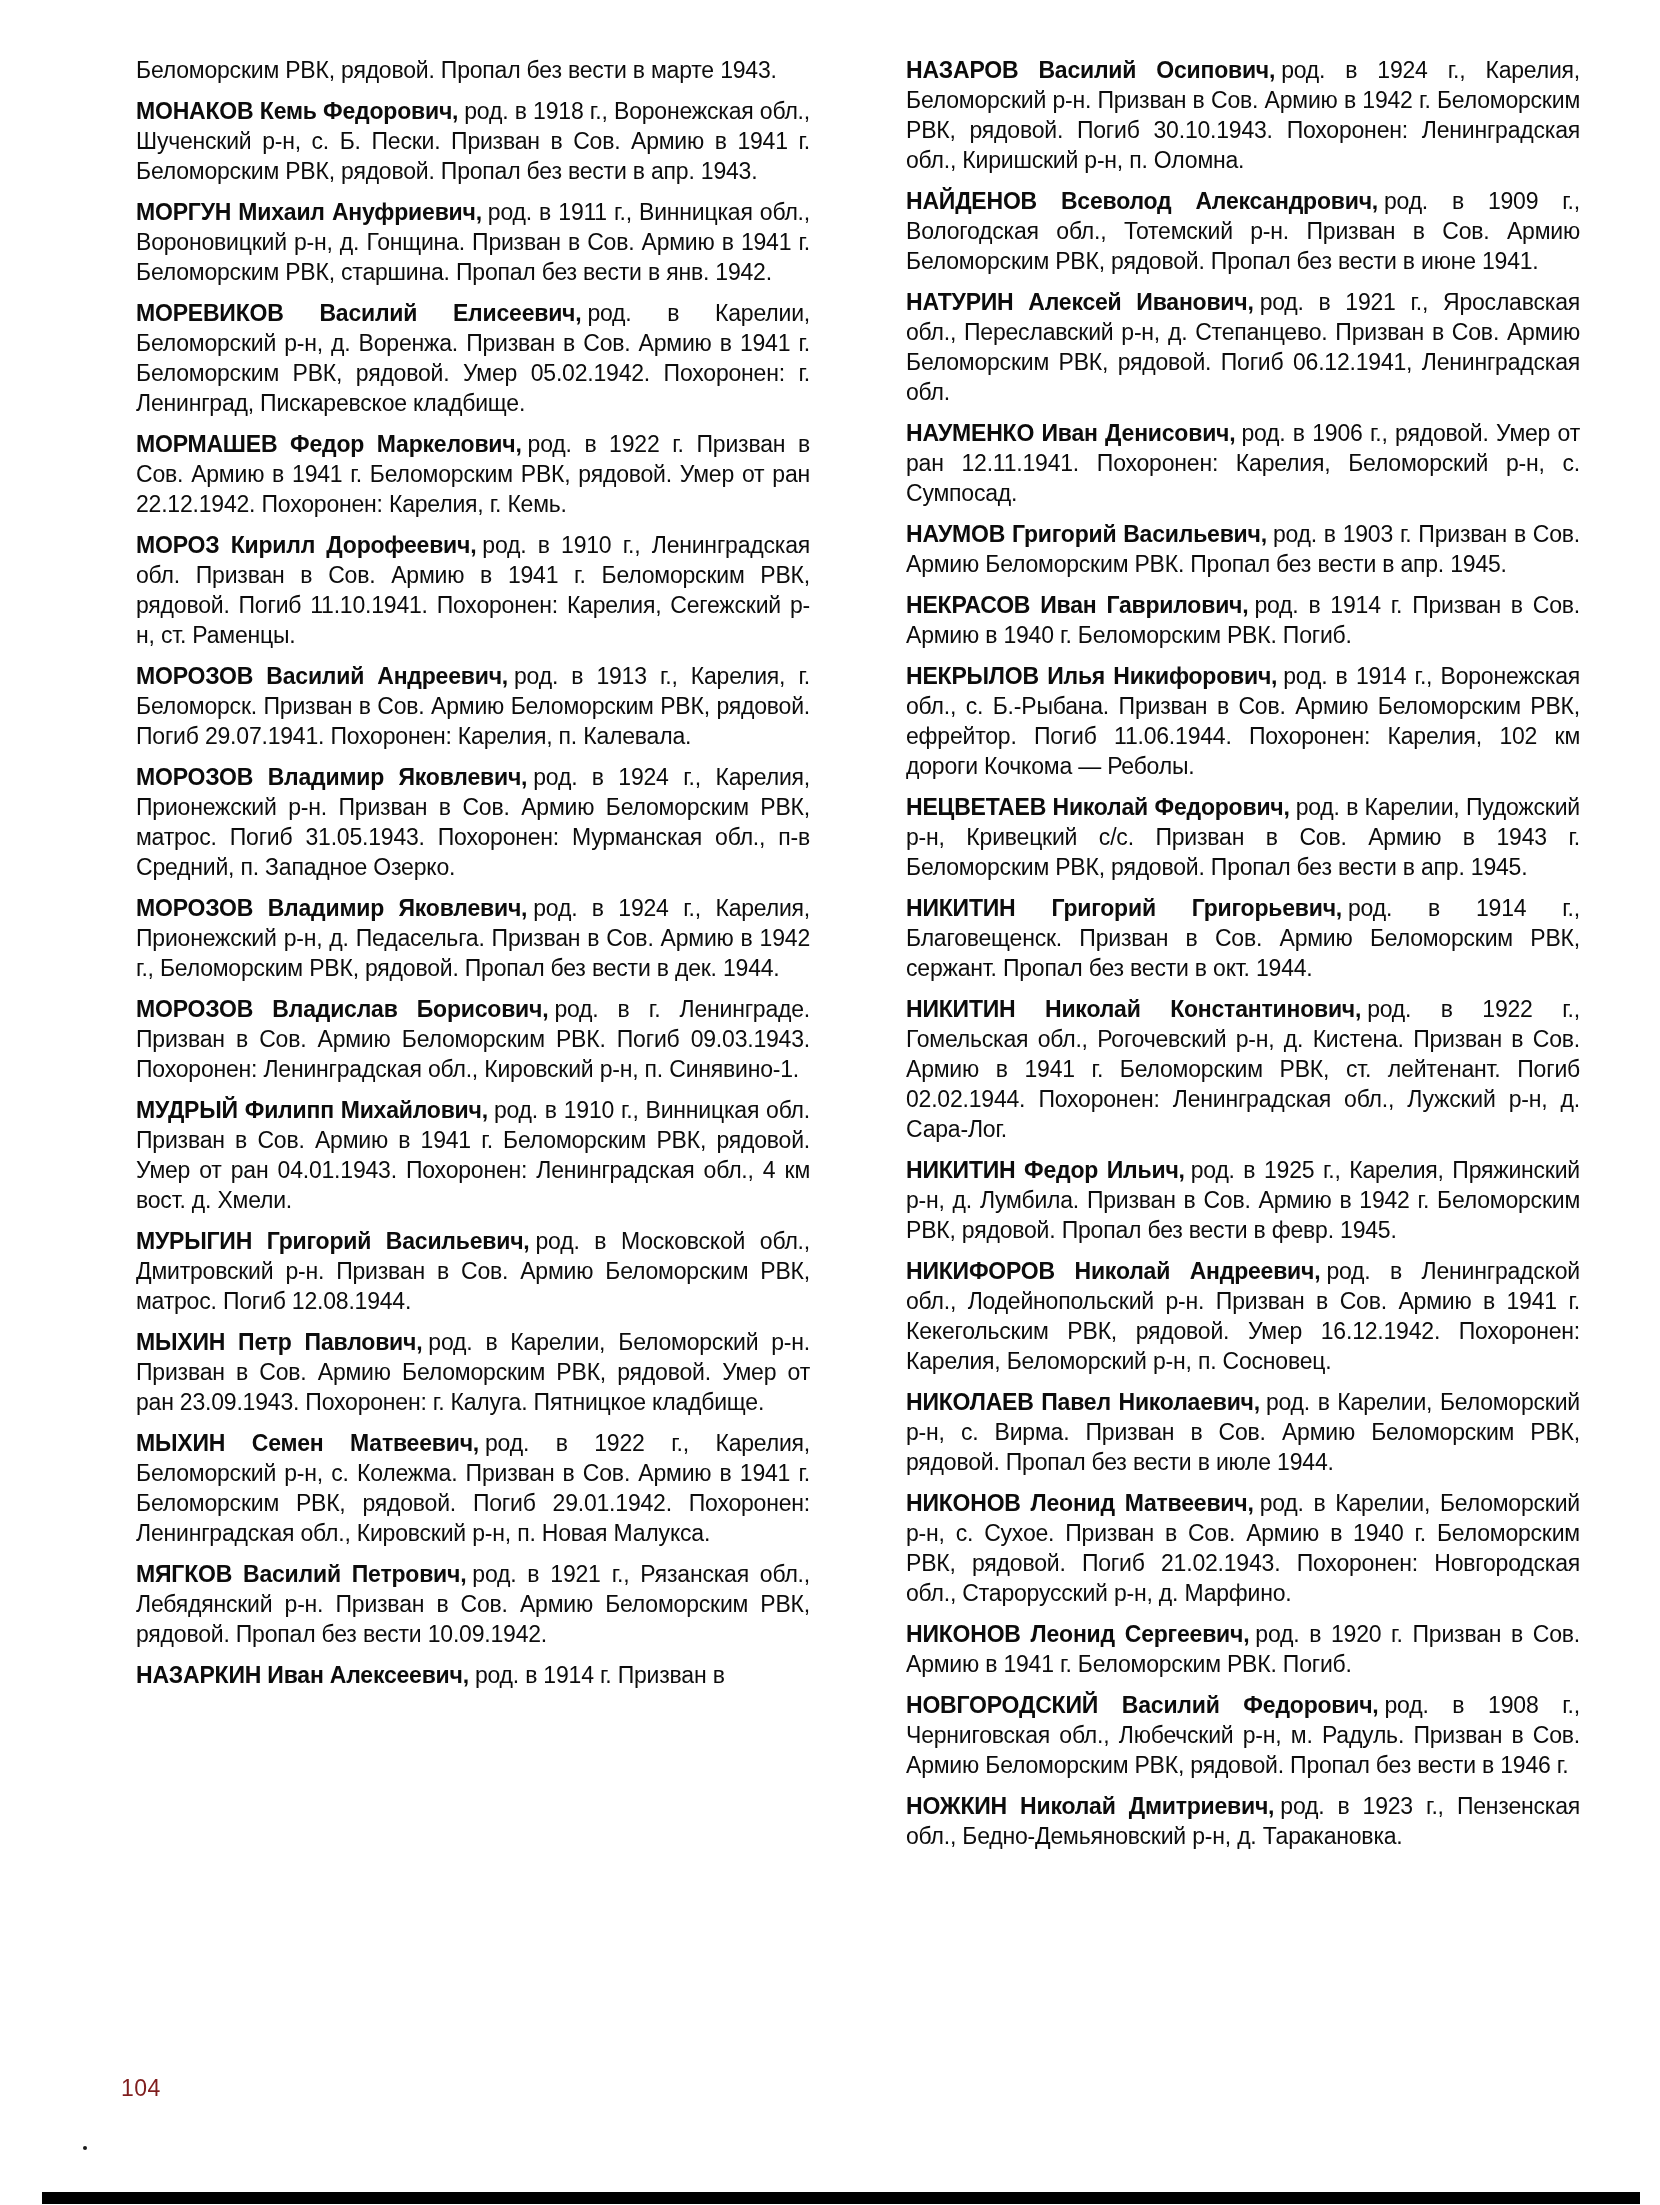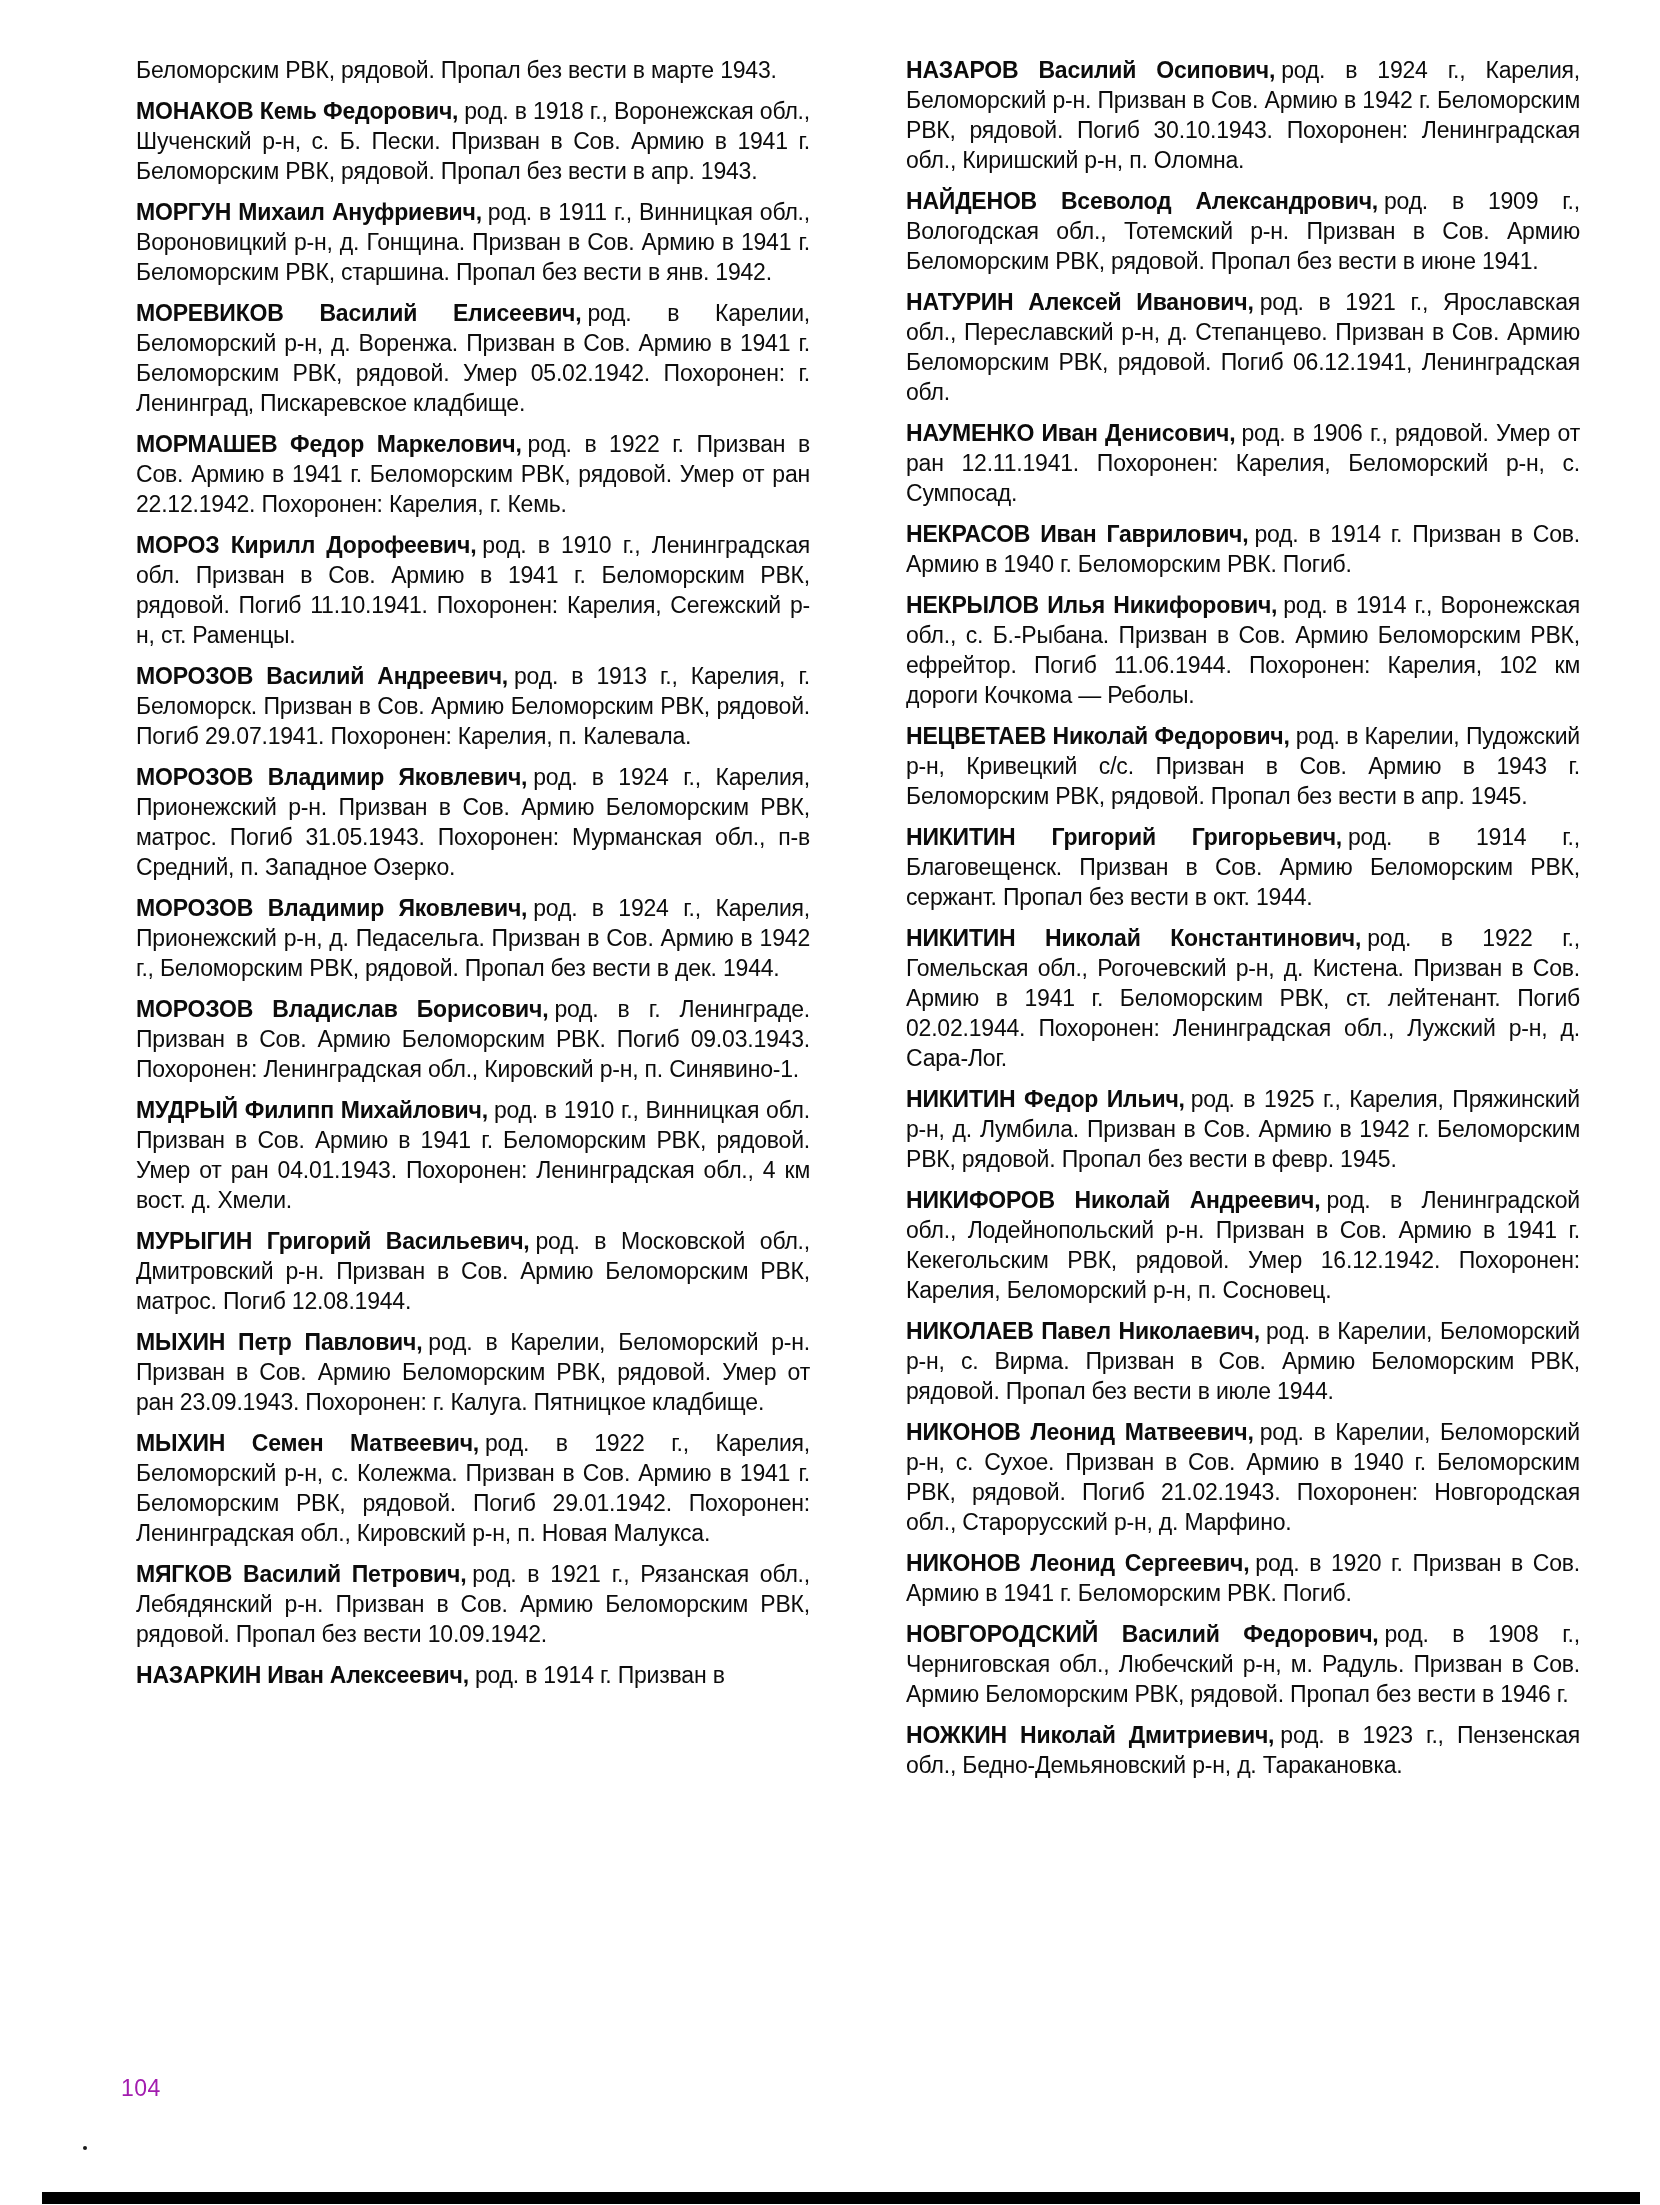--- a/index.html
+++ b/index.html
@@ -41,21 +41,21 @@
   .entry-name:not(:empty) {
     margin-right: 0.26em;
   }
   .page-number {
     position: absolute;
     left: 121px;
     top: 2073px;
     font-size: 23px;
     line-height: 30px;
     letter-spacing: 0.5px;
-    color: #a21caf;
+    color: #7f1d1d;
   }
   .scan-speck {
     position: absolute;
     left: 83px;
     top: 2146px;
     width: 4.4px;
     height: 4.4px;
     border-radius: 50%;
     background: #1a1a1a;
   }
@@ -109,20 +109,21 @@
   <div class="column col-right">
 
   <p class="entry"><span class="entry-name">НАЗАРОВ Василий Осипович,</span><span class="entry-text">род. в 1924 г., Карелия, Беломорский р-н. Призван в Сов. Армию в 1942 г. Беломорским РВК, рядовой. Погиб 30.10.1943. Похоронен: Ленинградская обл., Киришский р-н, п. Оломна.</span></p>
 
   <p class="entry"><span class="entry-name">НАЙДЕНОВ Всеволод Александрович,</span><span class="entry-text">род. в 1909 г., Вологодская обл., Тотемский р-н. Призван в Сов. Армию Беломорским РВК, рядовой. Пропал без вести в июне 1941.</span></p>
 
   <p class="entry"><span class="entry-name">НАТУРИН Алексей Иванович,</span><span class="entry-text">род. в 1921 г., Ярославская обл., Переславский р-н, д. Степанцево. Призван в Сов. Армию Беломорским РВК, рядовой. Погиб 06.12.1941, Ленинградская обл.</span></p>
 
   <p class="entry"><span class="entry-name">НАУМЕНКО Иван Денисович,</span><span class="entry-text">род. в 1906 г., рядовой. Умер от ран 12.11.1941. Похоронен: Карелия, Беломорский р-н, с. Сумпосад.</span></p>
 
+  <p class="entry"><span class="entry-name">НАУМОВ Григорий Васильевич,</span><span class="entry-text">род. в 1903 г. Призван в Сов. Армию Беломорским РВК. Пропал без вести в апр. 1945.</span></p>
 
   <p class="entry"><span class="entry-name">НЕКРАСОВ Иван Гаврилович,</span><span class="entry-text">род. в 1914 г. Призван в Сов. Армию в 1940 г. Беломорским РВК. Погиб.</span></p>
 
   <p class="entry"><span class="entry-name">НЕКРЫЛОВ Илья Никифорович,</span><span class="entry-text">род. в 1914 г., Воронежская обл., с. Б.-Рыбана. Призван в Сов. Армию Беломорским РВК, ефрейтор. Погиб 11.06.1944. Похоронен: Карелия, 102 км дороги Кочкома — Реболы.</span></p>
 
   <p class="entry"><span class="entry-name">НЕЦВЕТАЕВ Николай Федорович,</span><span class="entry-text">род. в Карелии, Пудожский р-н, Кривецкий с/с. Призван в Сов. Армию в 1943 г. Беломорским РВК, рядовой. Пропал без вести в апр. 1945.</span></p>
 
   <p class="entry"><span class="entry-name">НИКИТИН Григорий Григорьевич,</span><span class="entry-text">род. в 1914 г., Благовещенск. Призван в Сов. Армию Беломорским РВК, сержант. Пропал без вести в окт. 1944.</span></p>
 
   <p class="entry"><span class="entry-name">НИКИТИН Николай Константинович,</span><span class="entry-text">род. в 1922 г., Гомельская обл., Рогочевский р-н, д. Кистена. Призван в Сов. Армию в 1941 г. Беломорским РВК, ст. лейтенант. Погиб 02.02.1944. Похоронен: Ленинградская обл., Лужский р-н, д. Сара-Лог.</span></p>

